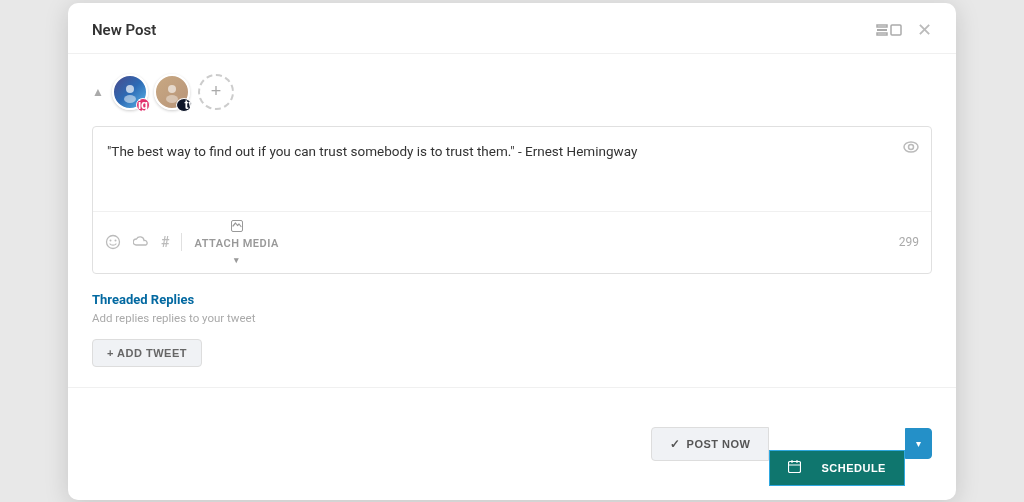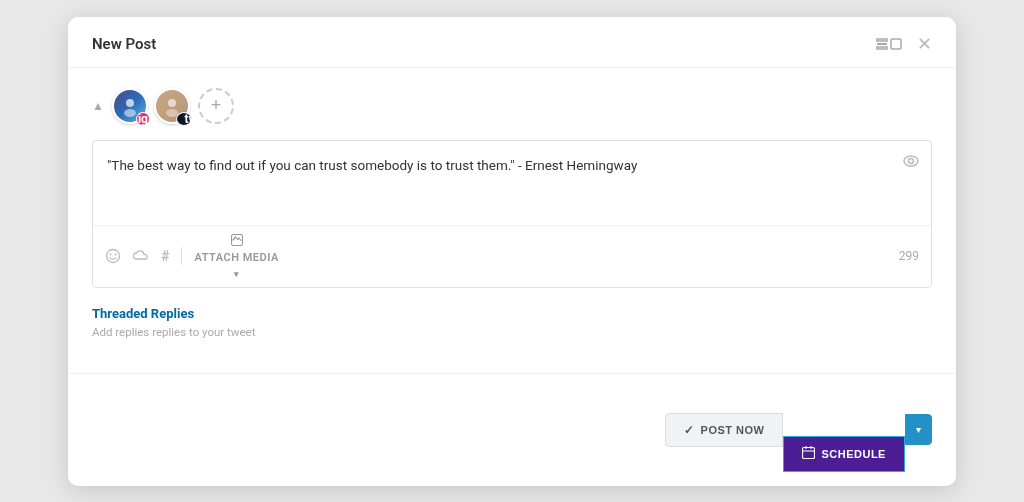--- a/index.html
+++ b/index.html
@@ -225,23 +225,23 @@
       font-size: 11px;
       font-weight: 700;
       color: #555;
       cursor: pointer;
       letter-spacing: 0.5px;
       text-transform: uppercase;
     }
     .schedule-btn {
       display: inline-flex;
       align-items: center;
-      gap: 6px;
+      gap: 20px;
       padding: 9px 18px;
-      background: #4c1d95;
+      background: #0f766e;
       border: 1px solid #2ea8e0;
       border-radius: 0;
       font-size: 11px;
       font-weight: 700;
       color: #fff;
       cursor: pointer;
       letter-spacing: 0.5px;
       text-transform: uppercase;
       margin-top: 48px;
     }
@@ -346,20 +346,23 @@
           <span>ATTACH MEDIA</span>
           <span style="font-size:9px;">▾</span>
         </div>
         <span class="char-count">299</span>
       </div>
     </div>
 
     <div class="threaded-section">
       <div class="threaded-title">Threaded Replies</div>
       <div class="threaded-subtitle">Add replies replies to your tweet</div>
+      <button class="add-tweet-btn">
+        <span>+ ADD TWEET</span>
+      </button>
     </div>
   </div>
 
   <div class="modal-footer">
     <button class="post-now-btn">
       <span class="checkmark">✓</span>
       <span>POST NOW</span>
     </button>
     <button class="schedule-btn">
       <span class="calendar-icon">

